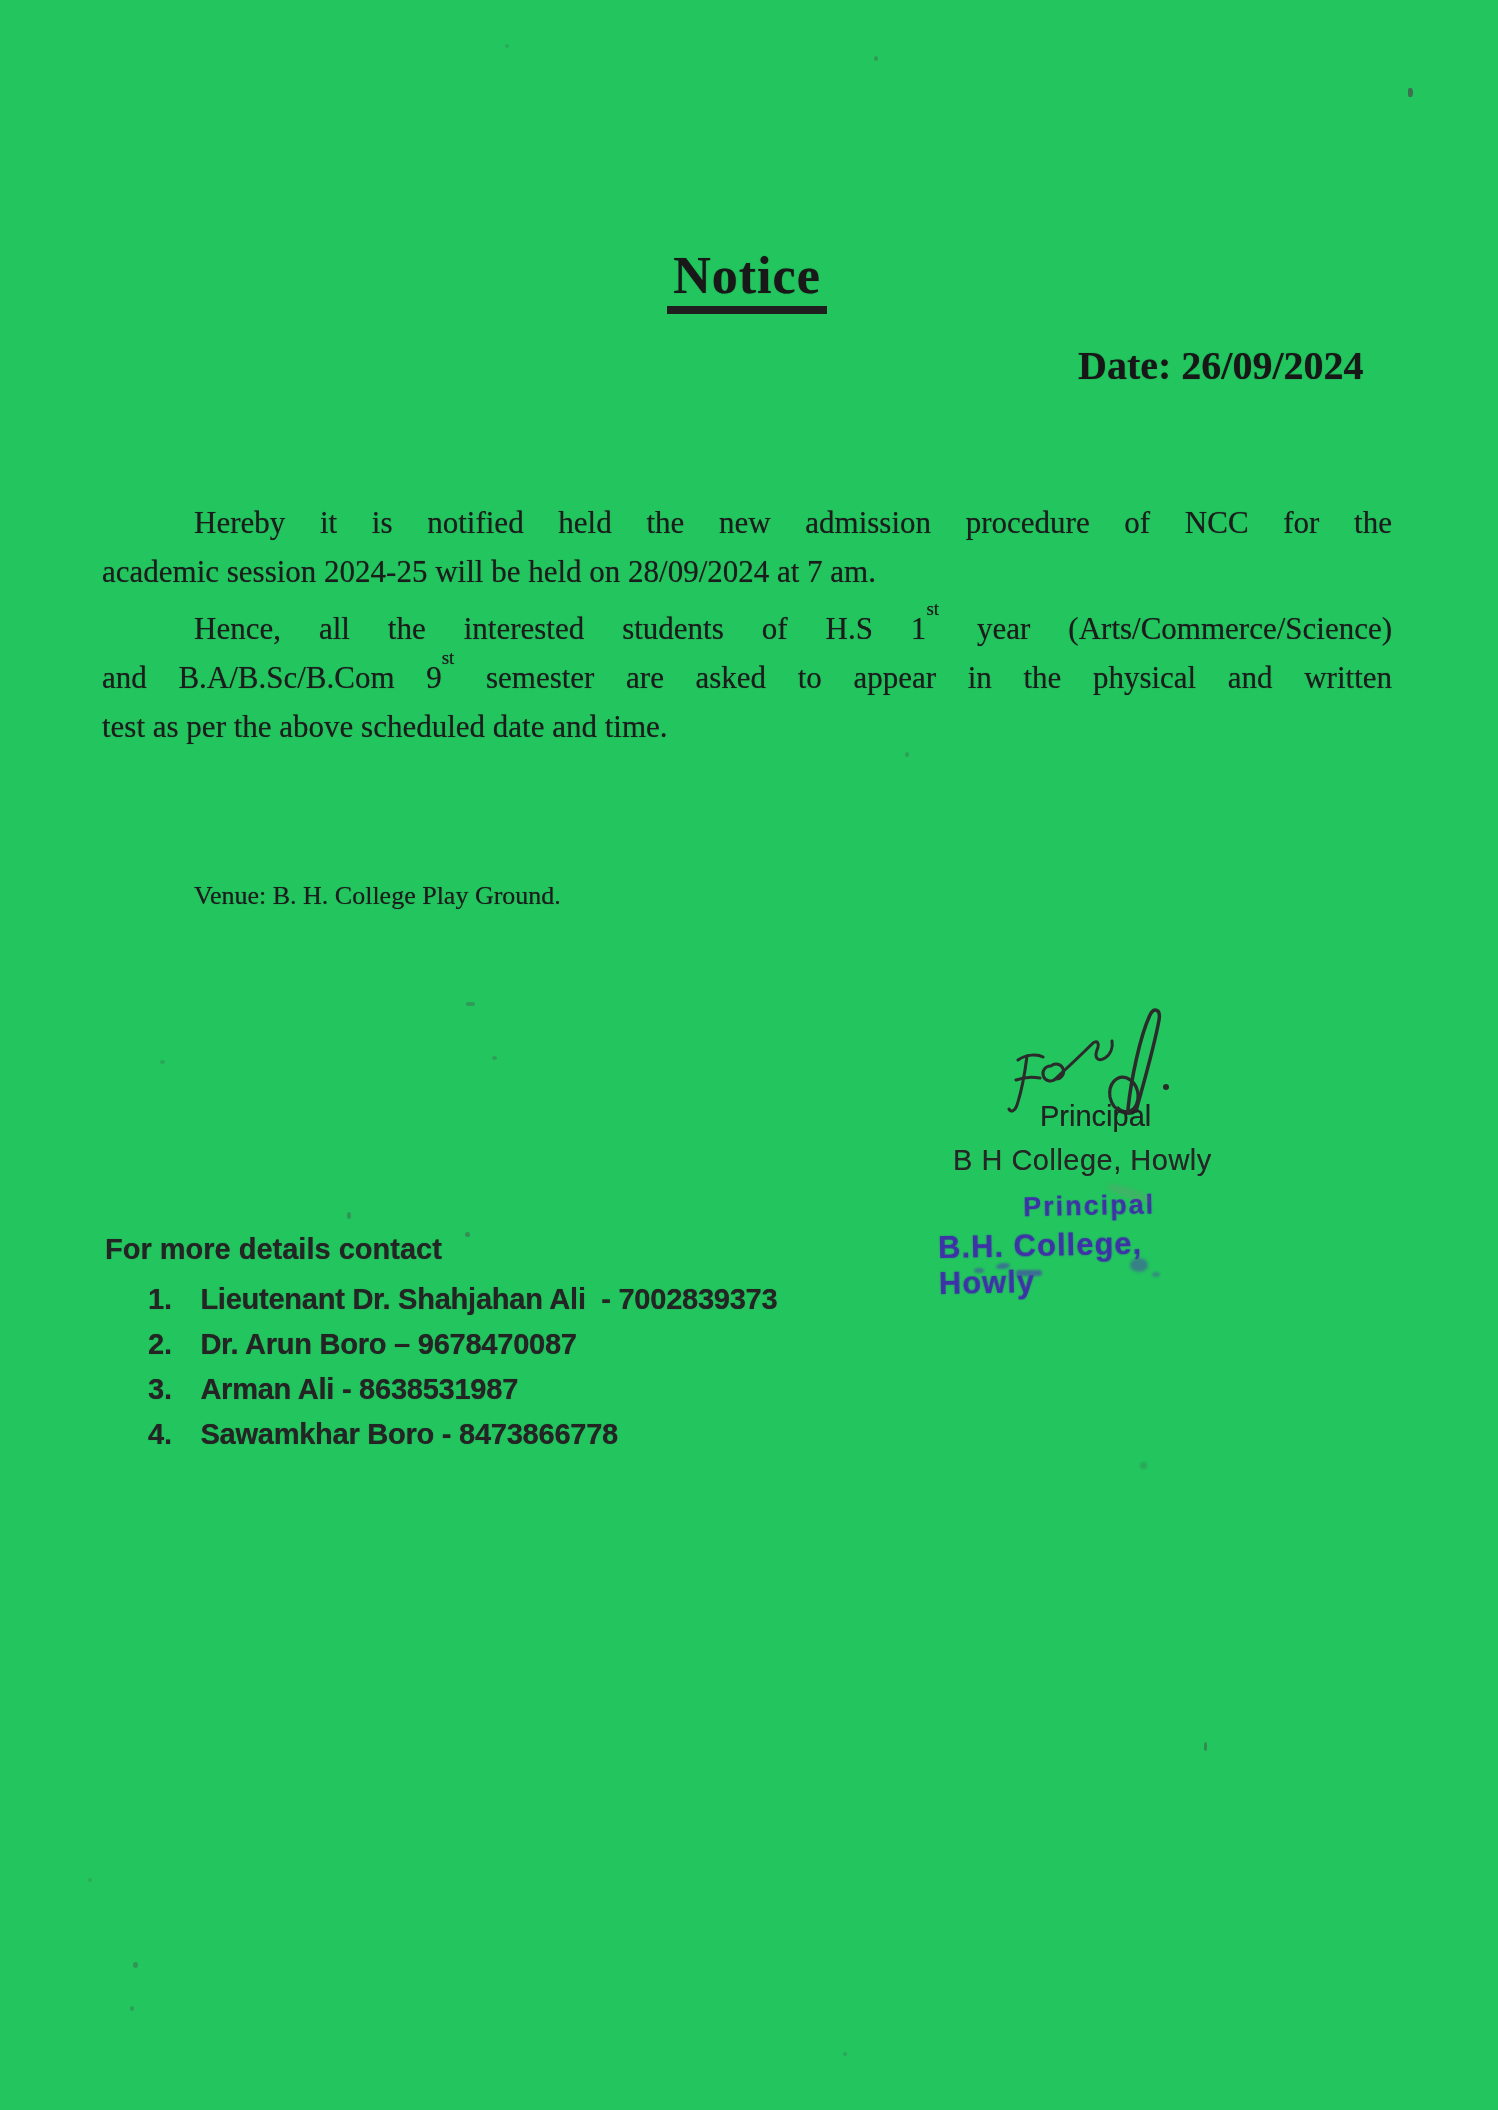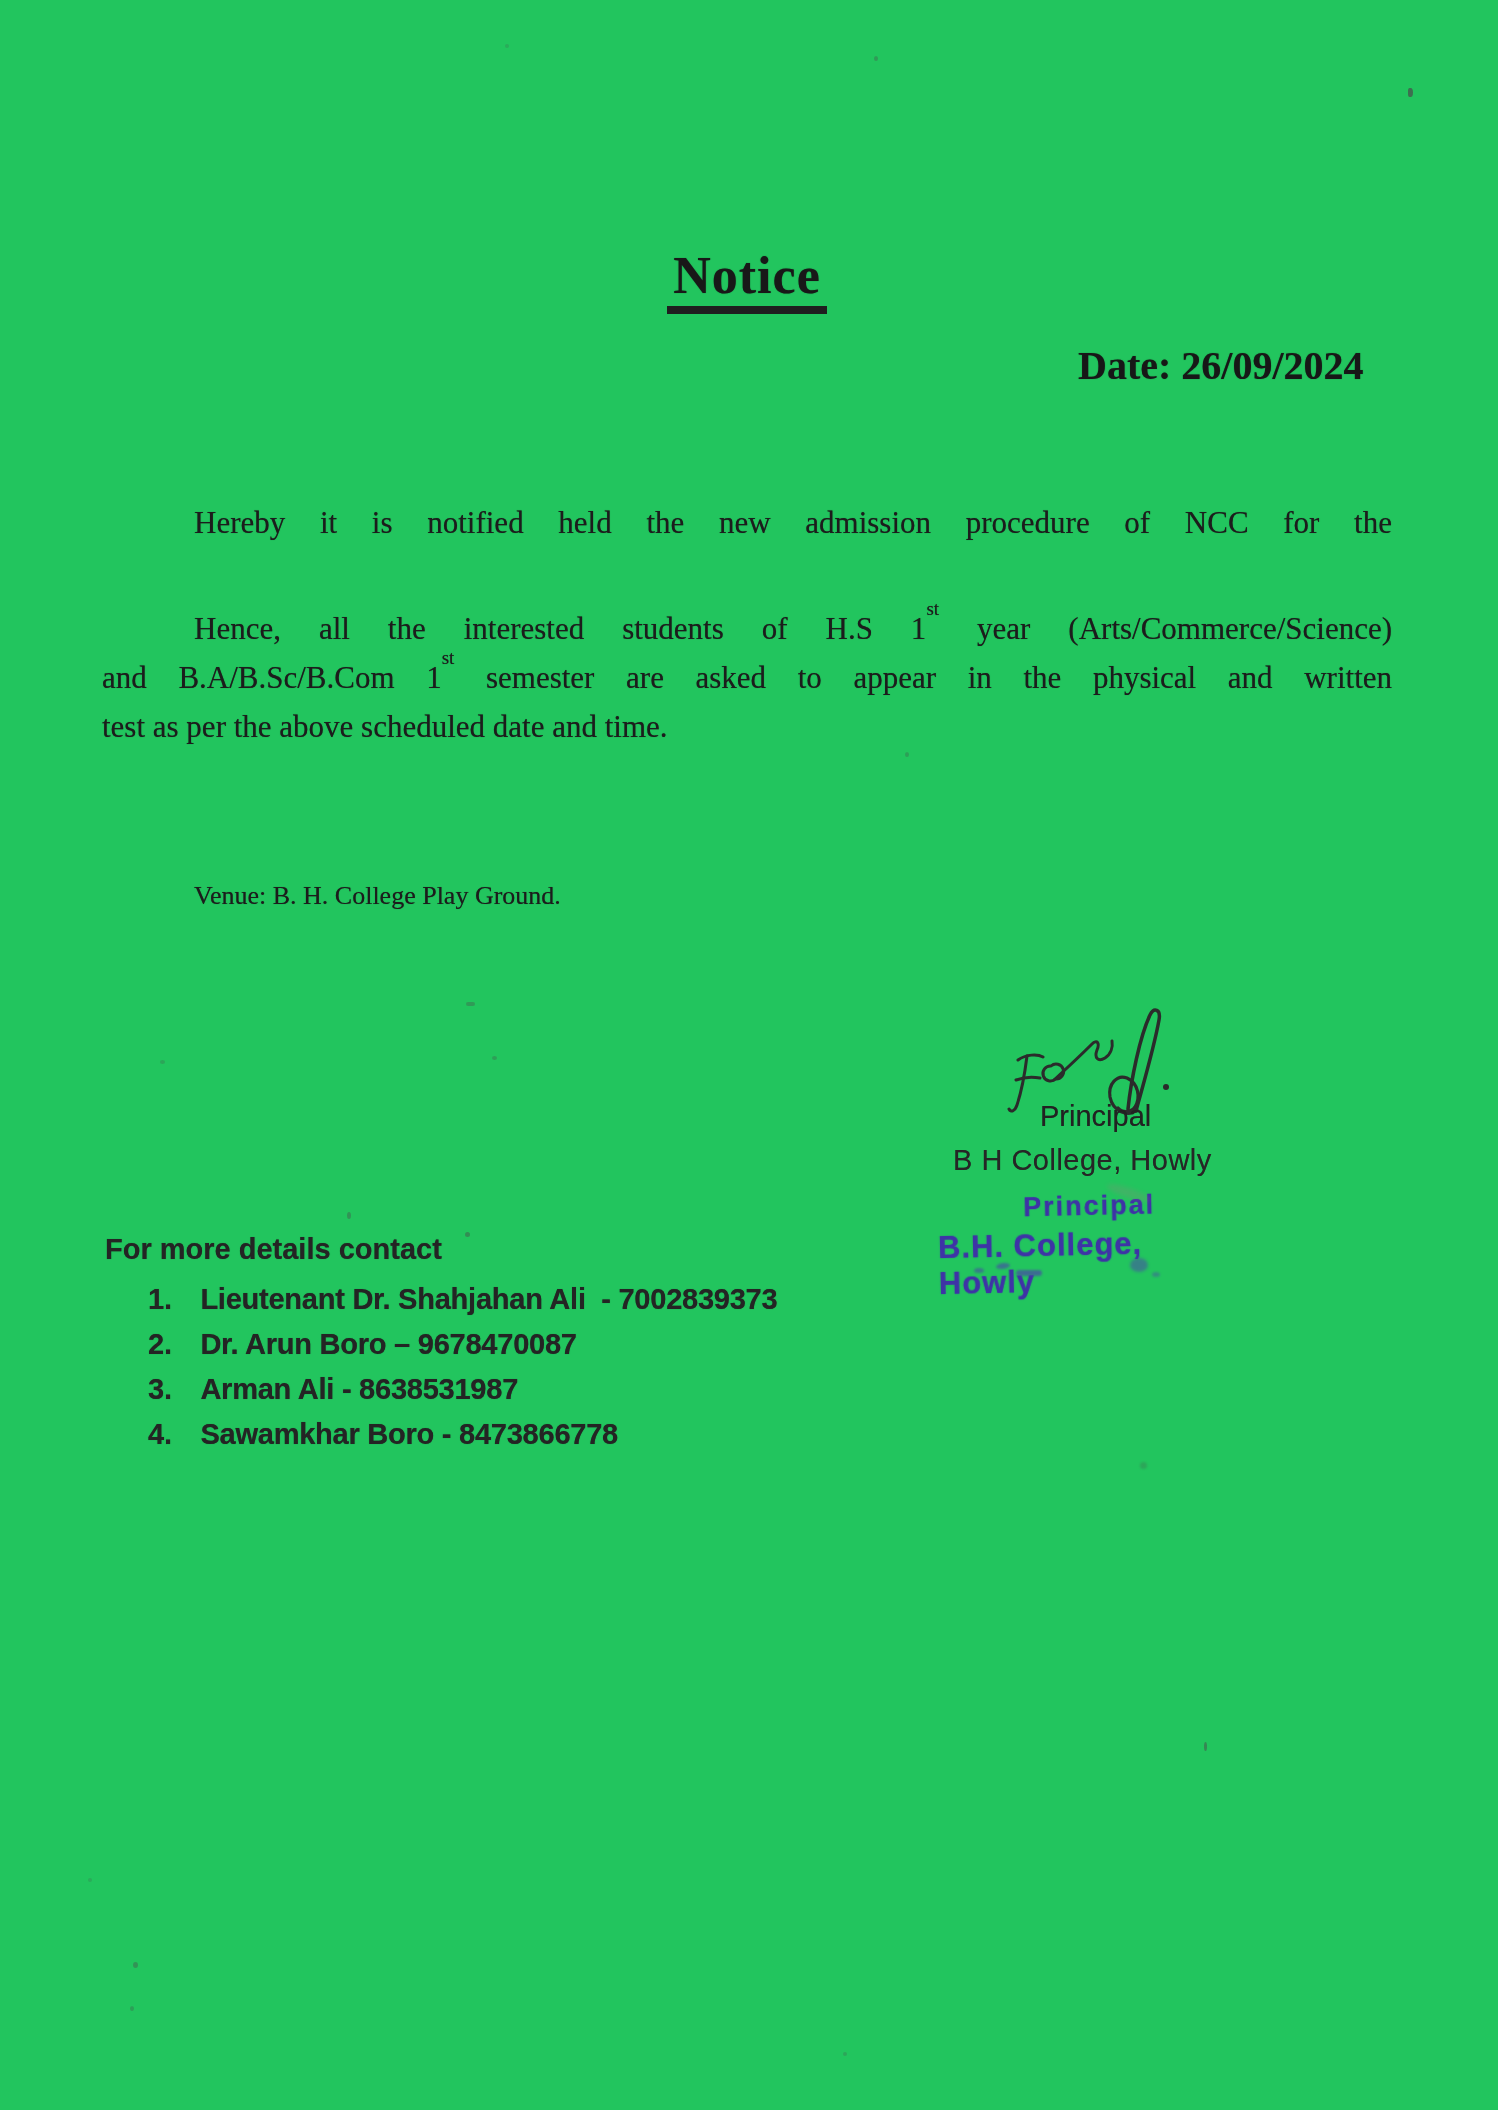--- a/index.html
+++ b/index.html
@@ -120,25 +120,26 @@
 <div class="page">
 
   <div class="title-wrap">
     <span class="title">Notice</span>
   </div>
 
   <div class="date-line">Date: 26/09/2024</div>
 
   <div class="para p1">
     <div class="ln just indent">Hereby it is notified held the new admission procedure of NCC for the</div>
+    <div class="ln">academic session 2024-25 will be held on 28/09/2024 at 7 am.</div>
   </div>
 
   <div class="para p2">
     <div class="ln just indent"><span>Hence, all the interested students of H.S 1</span><sup class="st">st</sup><span> year (Arts/Commerce/Science)</span></div>
-    <div class="ln just"><span>and B.A/B.Sc/B.Com 1</span><sup class="st">st</sup><span> semester are asked to appear in the physical and written</span></div>
+    <div class="ln just"><span>and B.A/B.Sc/B.Com 9</span><sup class="st">st</sup><span> semester are asked to appear in the physical and written</span></div>
     <div class="ln">test as per the above scheduled date and time.</div>
   </div>
 
   <div class="venue-line">Venue: B. H. College Play Ground.</div>
 
   <svg class="sig-svg" width="240" height="125" viewBox="0 0 240 125" aria-label="For">
     <g fill="none" stroke="#2b2b2b" stroke-width="3" stroke-linecap="round" stroke-linejoin="round">
 
       <path d="M68,62 C76,56 88,56 93,59"></path>
       <path d="M77,58 C75,74 72,92 67,107 C65,113 61,115 59,111"></path>

